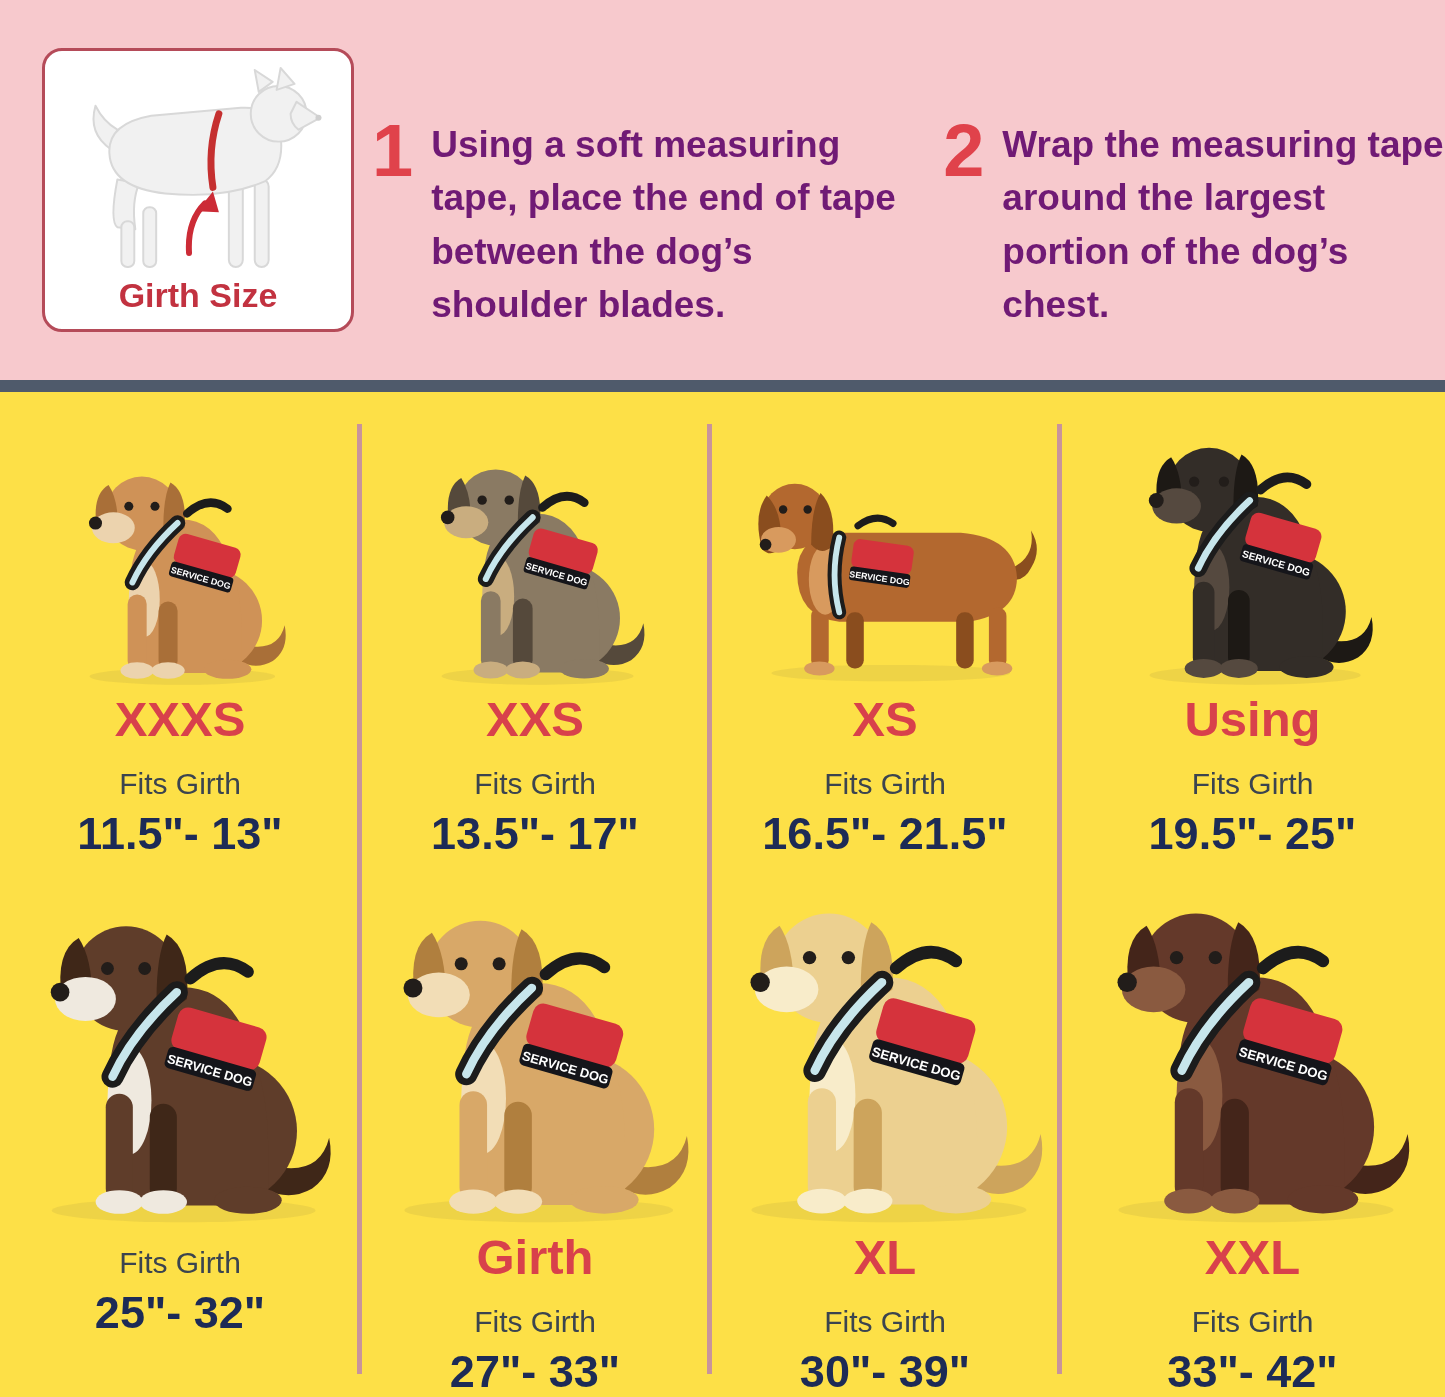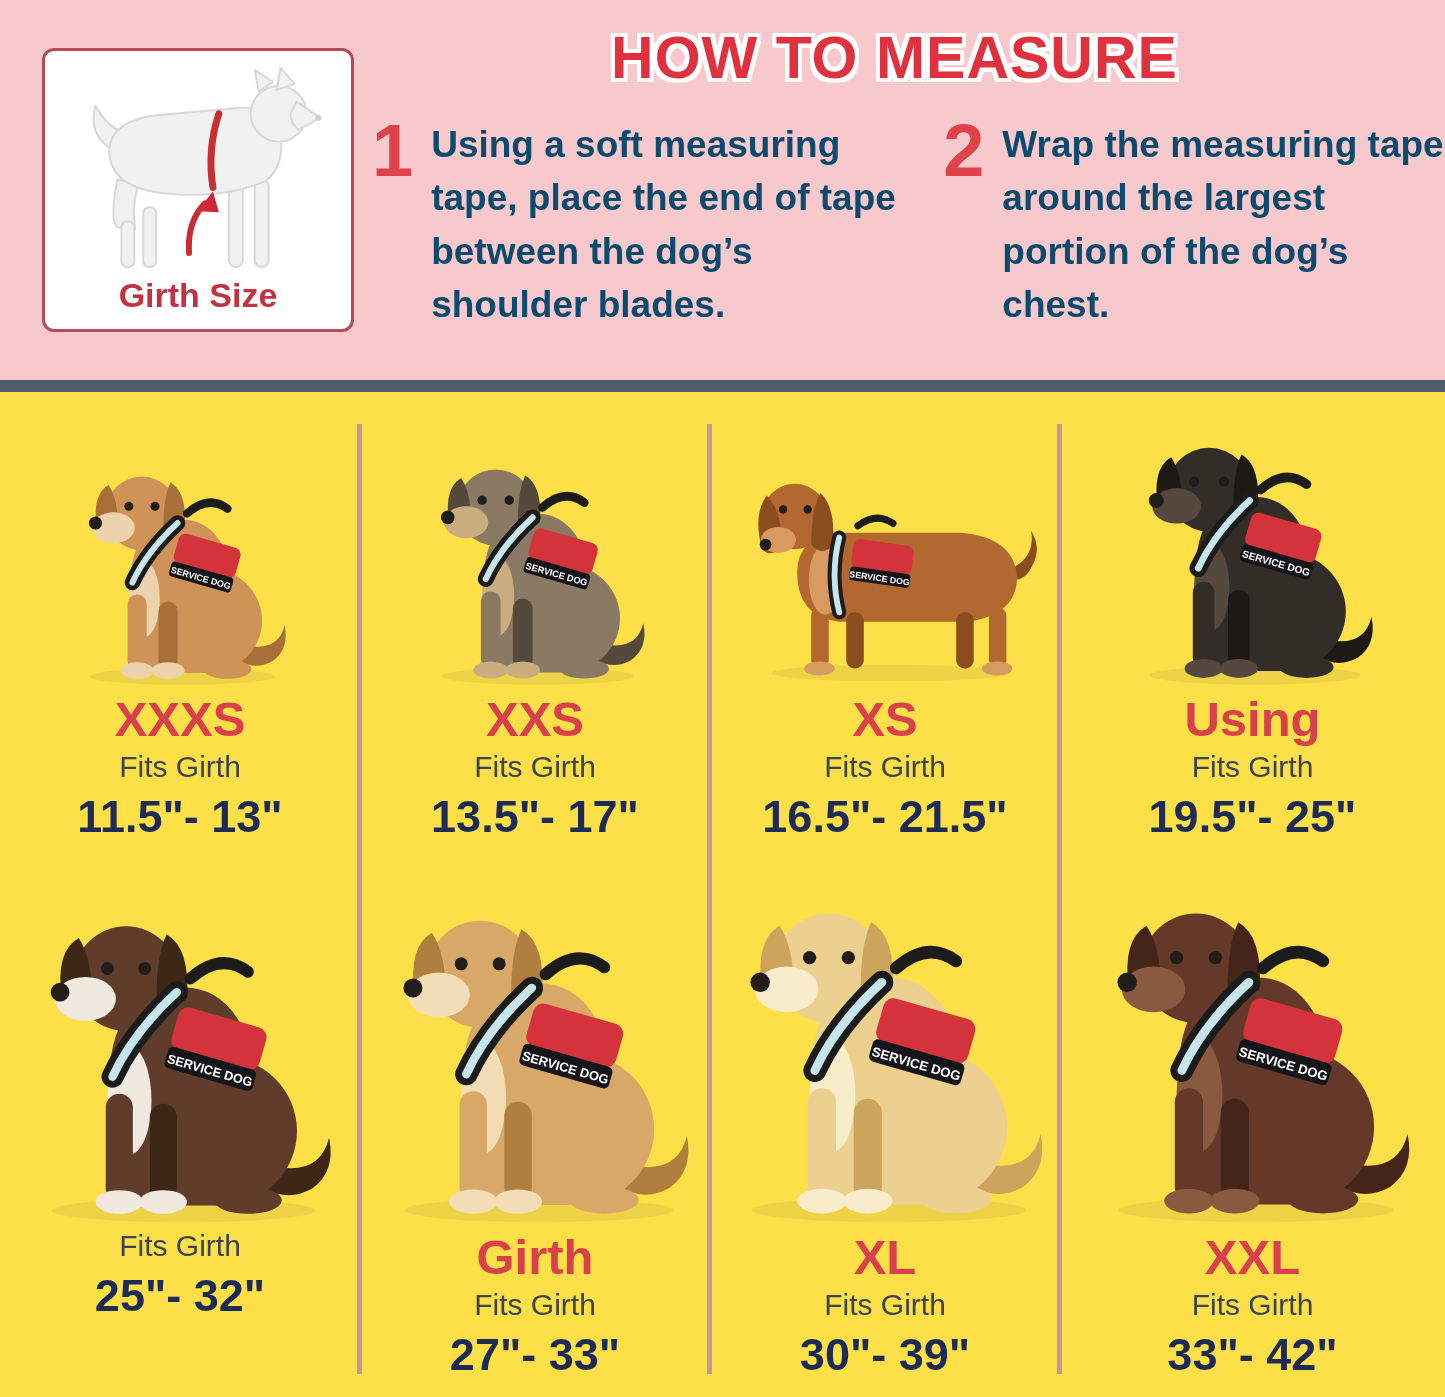--- a/index.html
+++ b/index.html
@@ -2,56 +2,56 @@
 <html><head>
 <meta charset="utf-8">
 <style>
   html,body{margin:0;padding:0;}
   .page{position:relative;width:1445px;height:1397px;overflow:hidden;
         font-family:"Liberation Sans",sans-serif;background:#fbfbf8;}
 
   
   .header{position:relative;width:100%;height:380px;background:#f7c9cd;}
   .girth-box{position:absolute;left:42px;top:48px;width:312px;height:284px;
-             background:#ffffff;border:3px solid #b54b59;border-radius:12px;
+             background:#ffffff;border:3px solid #b54b59;border-radius:20px;
              box-sizing:border-box;display:flex;flex-direction:column;
              align-items:center;justify-content:flex-end;padding:8px 6px 14px;}
   .girth-box svg{width:252px;height:214px;display:block;}
   .girth-label{font-size:34px;font-weight:bold;color:#c23240;margin-top:0;}
 
   .title{position:absolute;left:360px;right:16px;top:24px;text-align:center;
          font-size:59px;font-weight:800;letter-spacing:1px;color:#e0323e;
          text-shadow:-4px -4px 0 #fff,4px -4px 0 #fff,-4px 4px 0 #fff,4px 4px 0 #fff,
                      0 -4px 0 #fff,0 4px 0 #fff,-4px 0 0 #fff,4px 0 0 #fff;}
 
   .steps{position:absolute;left:372px;top:118px;display:flex;}
   .step{display:flex;align-items:flex-start;}
   .step-num{font-size:74px;font-weight:800;color:#e0424b;line-height:0.9;margin-right:18px;}
-  .step-text{font-size:37px;font-weight:700;color:#0c4a6e;line-height:1.44;}
+  .step-text{font-size:37px;font-weight:700;color:#701a75;line-height:1.44;}
   .step-1 .step-text{width:478px;}
   .step-2{margin-left:34px;}
   .step-2 .step-text{width:452px;}
 
   .top-divider{height:12px;background:#4f5a6b;}
 
   
   .grid{position:relative;height:1005px;background:#fde047;}
   .vdiv{position:absolute;top:32px;width:5px;height:950px;background:#c9949b;}
   .vdiv-1{left:357px;} .vdiv-2{left:707px;} .vdiv-3{left:1057px;}
 
   .size-row{position:absolute;left:0;right:0;display:grid;
             grid-template-columns:360px 350px 350px 385px;}
   .row-1{top:26px;}
   .row-2{top:476px;}
   .cell{display:flex;flex-direction:column;align-items:center;}
   .dog-wrap{display:flex;align-items:flex-end;justify-content:center;overflow:visible;}
   .row-1 .dog-wrap{height:268px;}
   .row-2 .dog-wrap{height:356px;}
   .size-name{font-size:49px;font-weight:800;color:#d8414b;margin-top:8px;line-height:1.05;}
-  .fits{font-size:30px;color:#3b444f;margin-top:5px;}
+  .fits{font-size:30px;color:#3b444f;margin-top:22px;}
   .range{font-size:45px;font-weight:800;color:#1d2b56;margin-top:7px;white-space:nowrap;}
 
   .dog{display:block;}
   svg text.patch-text{font-family:"Liberation Sans",sans-serif;font-weight:bold;}
 </style>
 </head>
 <body>
 
 <svg width="0" height="0" style="position:absolute" aria-hidden="true">
   <defs>
@@ -136,21 +136,20 @@
 <div class="page">
 
   <div class="header">
     <div class="girth-box">
       <svg viewBox="0 0 250 215">
           <use href="#mannequin"></use>
         </svg>
       <div class="girth-label">Girth Size</div>
     </div>
 
-    <div class="title">HOW TO MEASURE</div>
 
     <div class="steps">
       <div class="step step-1">
         <div class="step-num">1</div>
         <div class="step-text">Using a soft measuring tape, place the end of tape between the dog’s shoulder blades.</div>
       </div>
       <div class="step step-2">
         <div class="step-num">2</div>
         <div class="step-text">Wrap the measuring tape around the largest portion of the dog’s chest.</div>
       </div>

